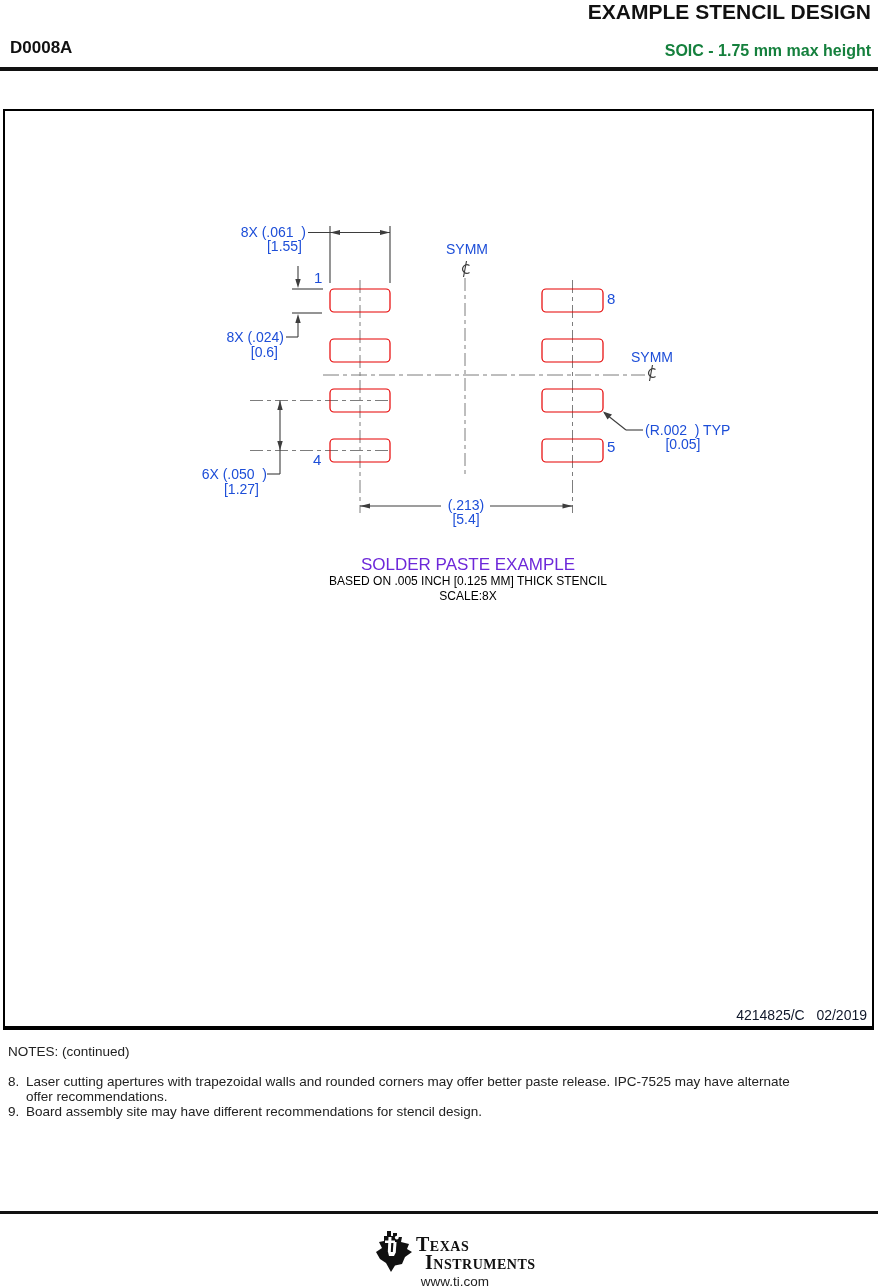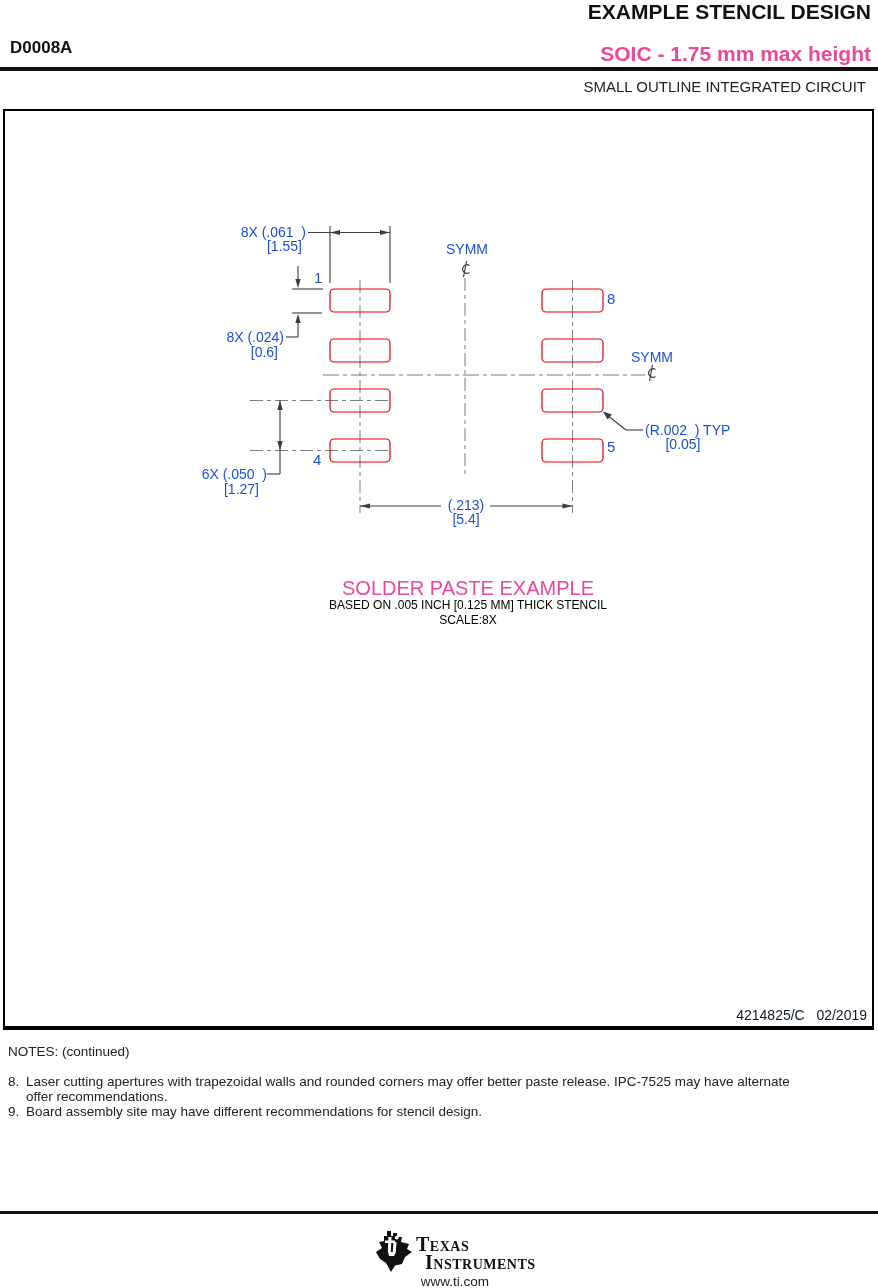--- a/index.html
+++ b/index.html
@@ -4,27 +4,27 @@
 <style>
   html,body{margin:0;padding:0;background:#fff;}
   .page{position:relative;width:878px;height:1288px;background:#fff;overflow:hidden;
         font-family:"Liberation Sans",sans-serif;color:#1a1a1a;}
   .abs{position:absolute;}
   .lbl{position:absolute;font-size:14px;color:#1d4ed8;white-space:pre;line-height:14px;}
   .right{text-align:right;}
   .center{text-align:center;}
   .hdr-title{font-size:21px;font-weight:bold;color:#111;}
   .hdr-part{font-size:17px;font-weight:bold;color:#111;}
-  .hdr-sub{font-size:21px;font-weight:bold;color:#ec4899;}
+  .hdr-sub{font-size:16px;font-weight:bold;color:#15803d;}
   .hdr-cat{font-size:15px;color:#222;}
   .rule{background:#111;}
   .frame{position:absolute;left:3px;top:109px;width:867px;height:915px;
          border:2px solid #000;border-bottom-width:4px;}
   .docnum{position:absolute;right:5px;bottom:3px;font-size:14px;color:#0f172a;white-space:pre;}
-  .cap1{font-size:20px;line-height:19px;color:#ec4899;margin-top:24px;}
+  .cap1{font-size:17px;line-height:19px;color:#6d28d9;}
   .cap2{font-size:12px;line-height:15px;color:#000000;}
   .notes-head{position:absolute;left:8px;top:1044px;font-size:13.5px;color:#222;}
   .notes{position:absolute;left:8px;top:1074px;width:856px;font-size:13.5px;color:#222;}
   .note-item{display:flex;}
   .note-num{width:18px;flex:0 0 18px;line-height:15px;}
   .note-body{line-height:15px;}
   .brand{position:absolute;font-family:"Liberation Serif",serif;font-weight:bold;
          font-variant:small-caps;font-size:20px;color:#111;letter-spacing:0.5px;line-height:20px;}
   .site{position:absolute;left:410px;top:1274px;width:90px;text-align:center;
         font-size:13.5px;color:#222;}
@@ -32,21 +32,20 @@
 </style>
 </head>
 <body>
 
 <div class="page">
 
   <div class="abs hdr-title right" style="top:0px;right:7px;">EXAMPLE STENCIL DESIGN</div>
   <div class="abs hdr-part" style="top:38px;left:10px;">D0008A</div>
   <div class="abs hdr-sub right" style="top:42px;right:7px;">SOIC - 1.75 mm max height</div>
   <div class="abs rule" style="top:67px;left:0;width:878px;height:4px;"></div>
-  <div class="abs hdr-cat right" style="top:78px;right:12px;">SMALL OUTLINE INTEGRATED CIRCUIT</div>
 
   <div class="frame">
     <div class="docnum">4214825/C   02/2019</div>
   </div>
 
   <svg class="abs" style="left:0;top:0;pointer-events:none;" width="878" height="1288" viewBox="0 0 878 1288">
 
     <g stroke="#7d7d7d" stroke-width="1" fill="none">
       <line x1="360" y1="280" x2="360" y2="513" stroke-dasharray="13 4 4 4"></line>
       <line x1="572.5" y1="280" x2="572.5" y2="513" stroke-dasharray="13 4 4 4"></line>

